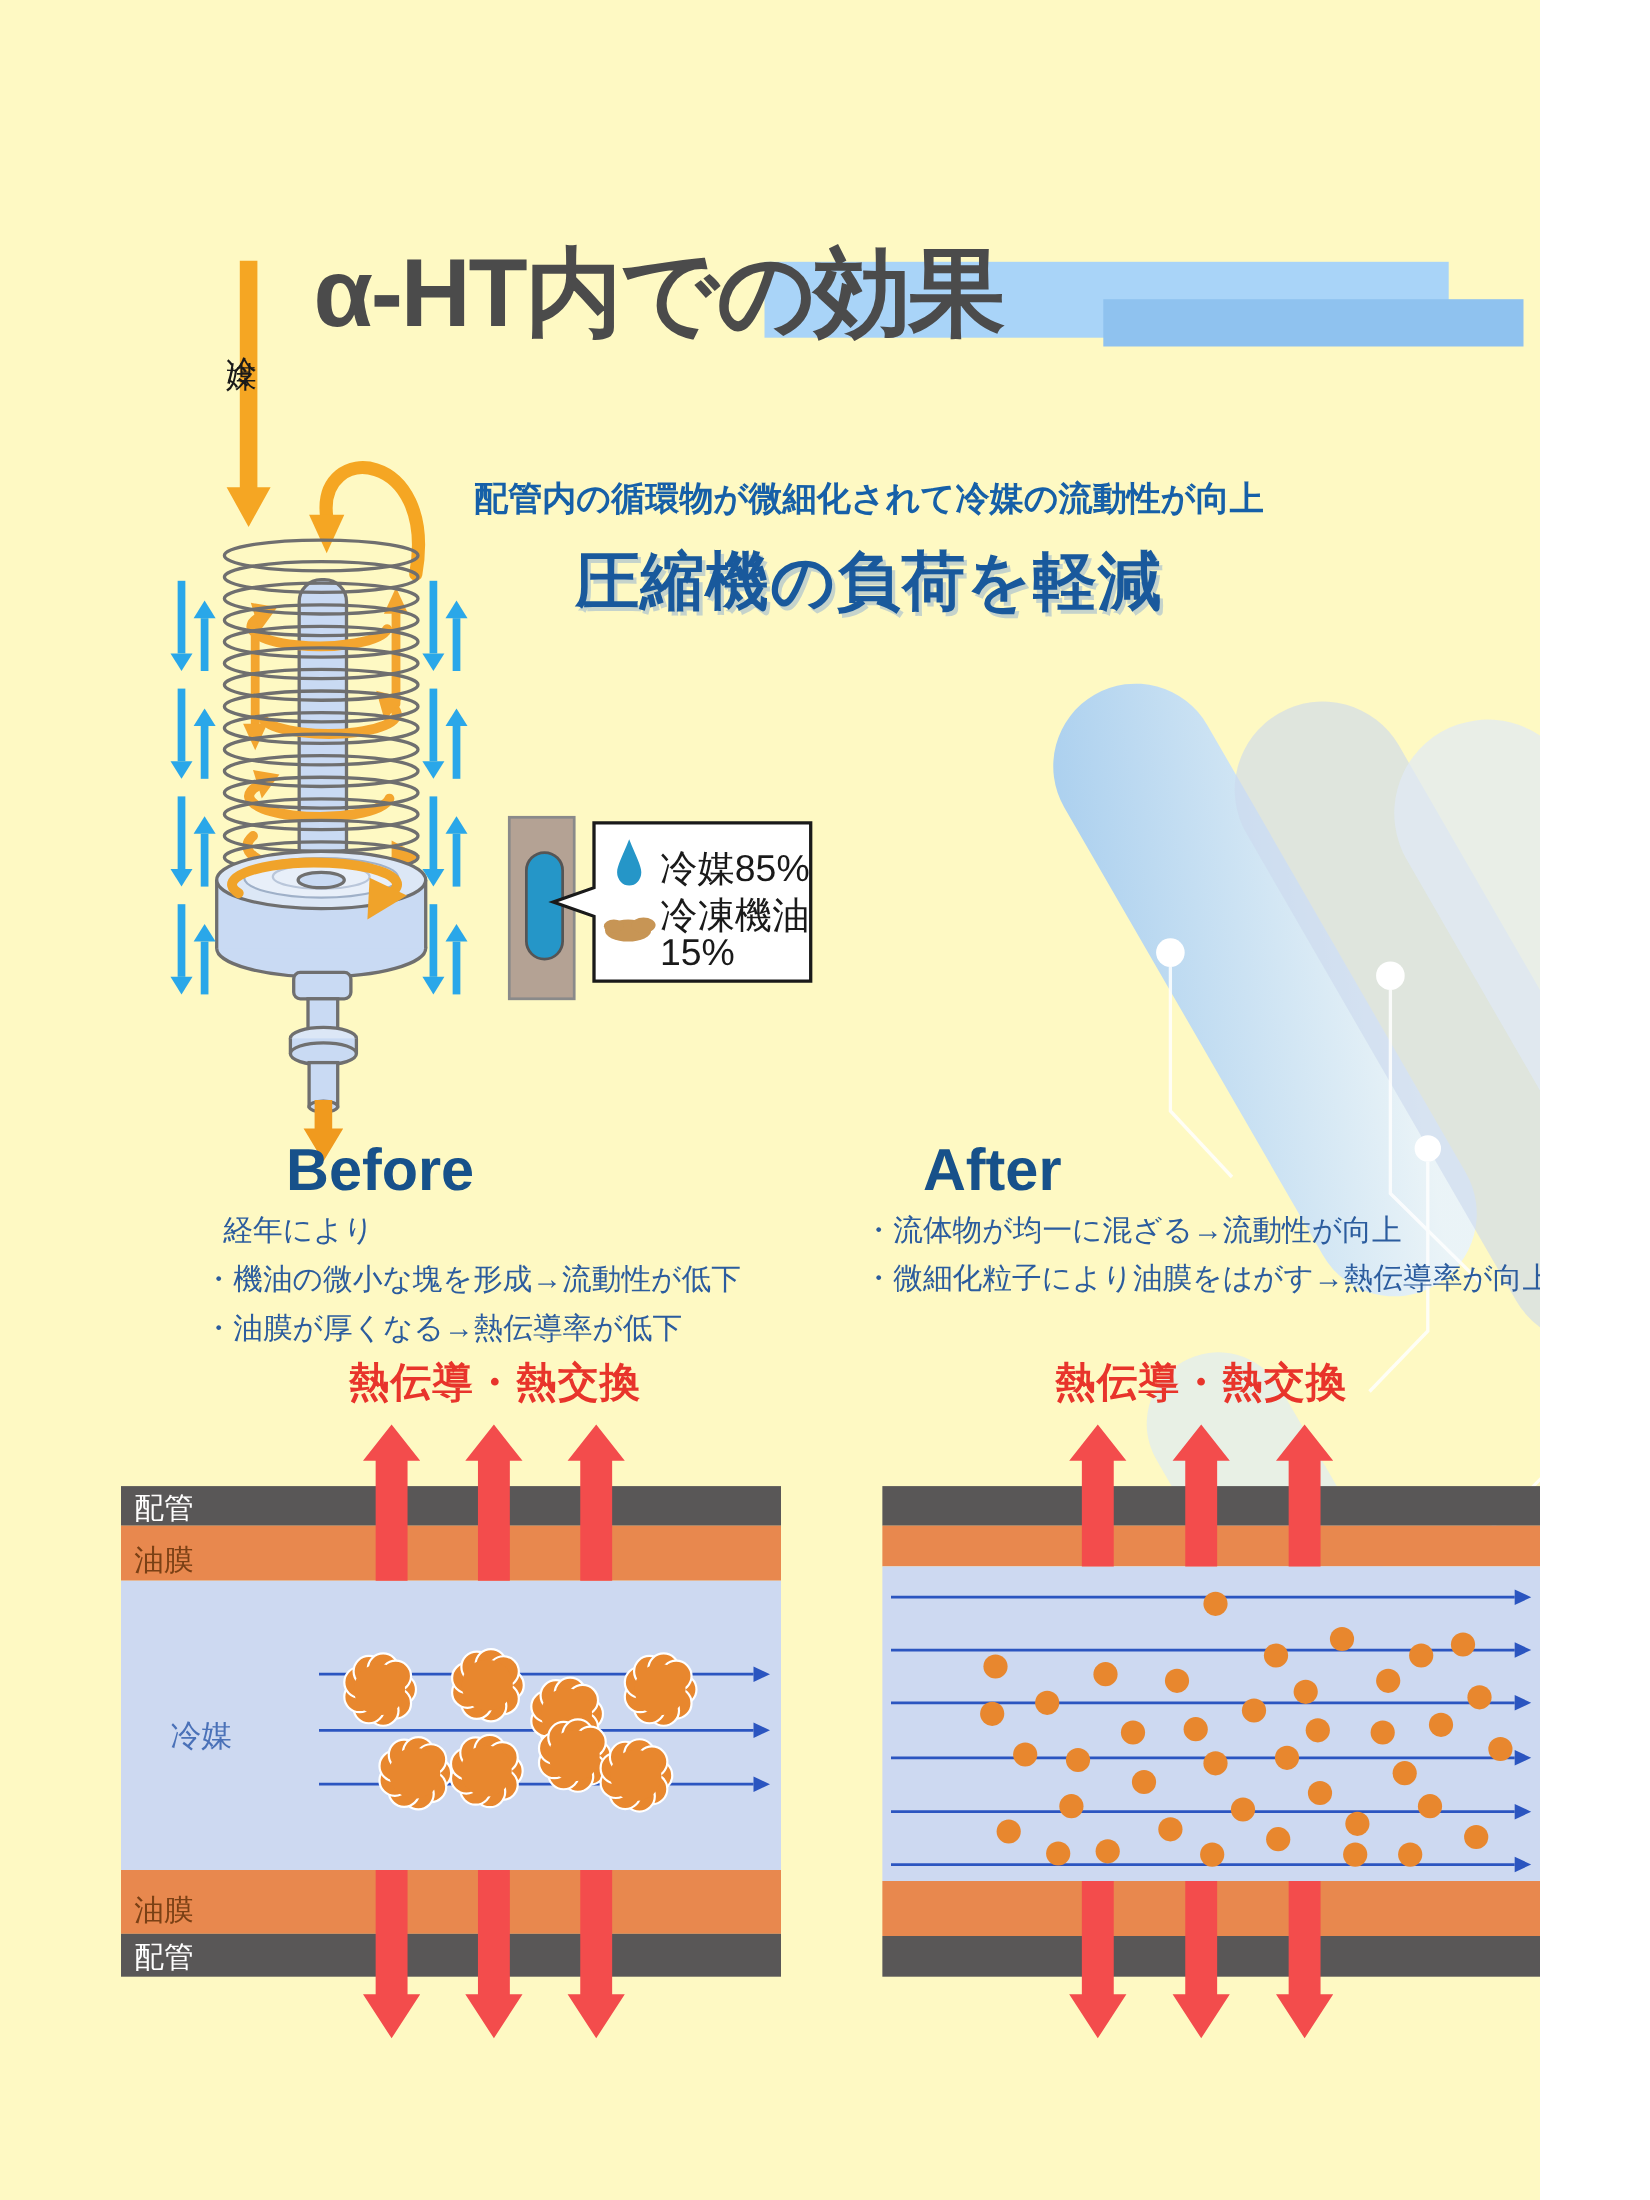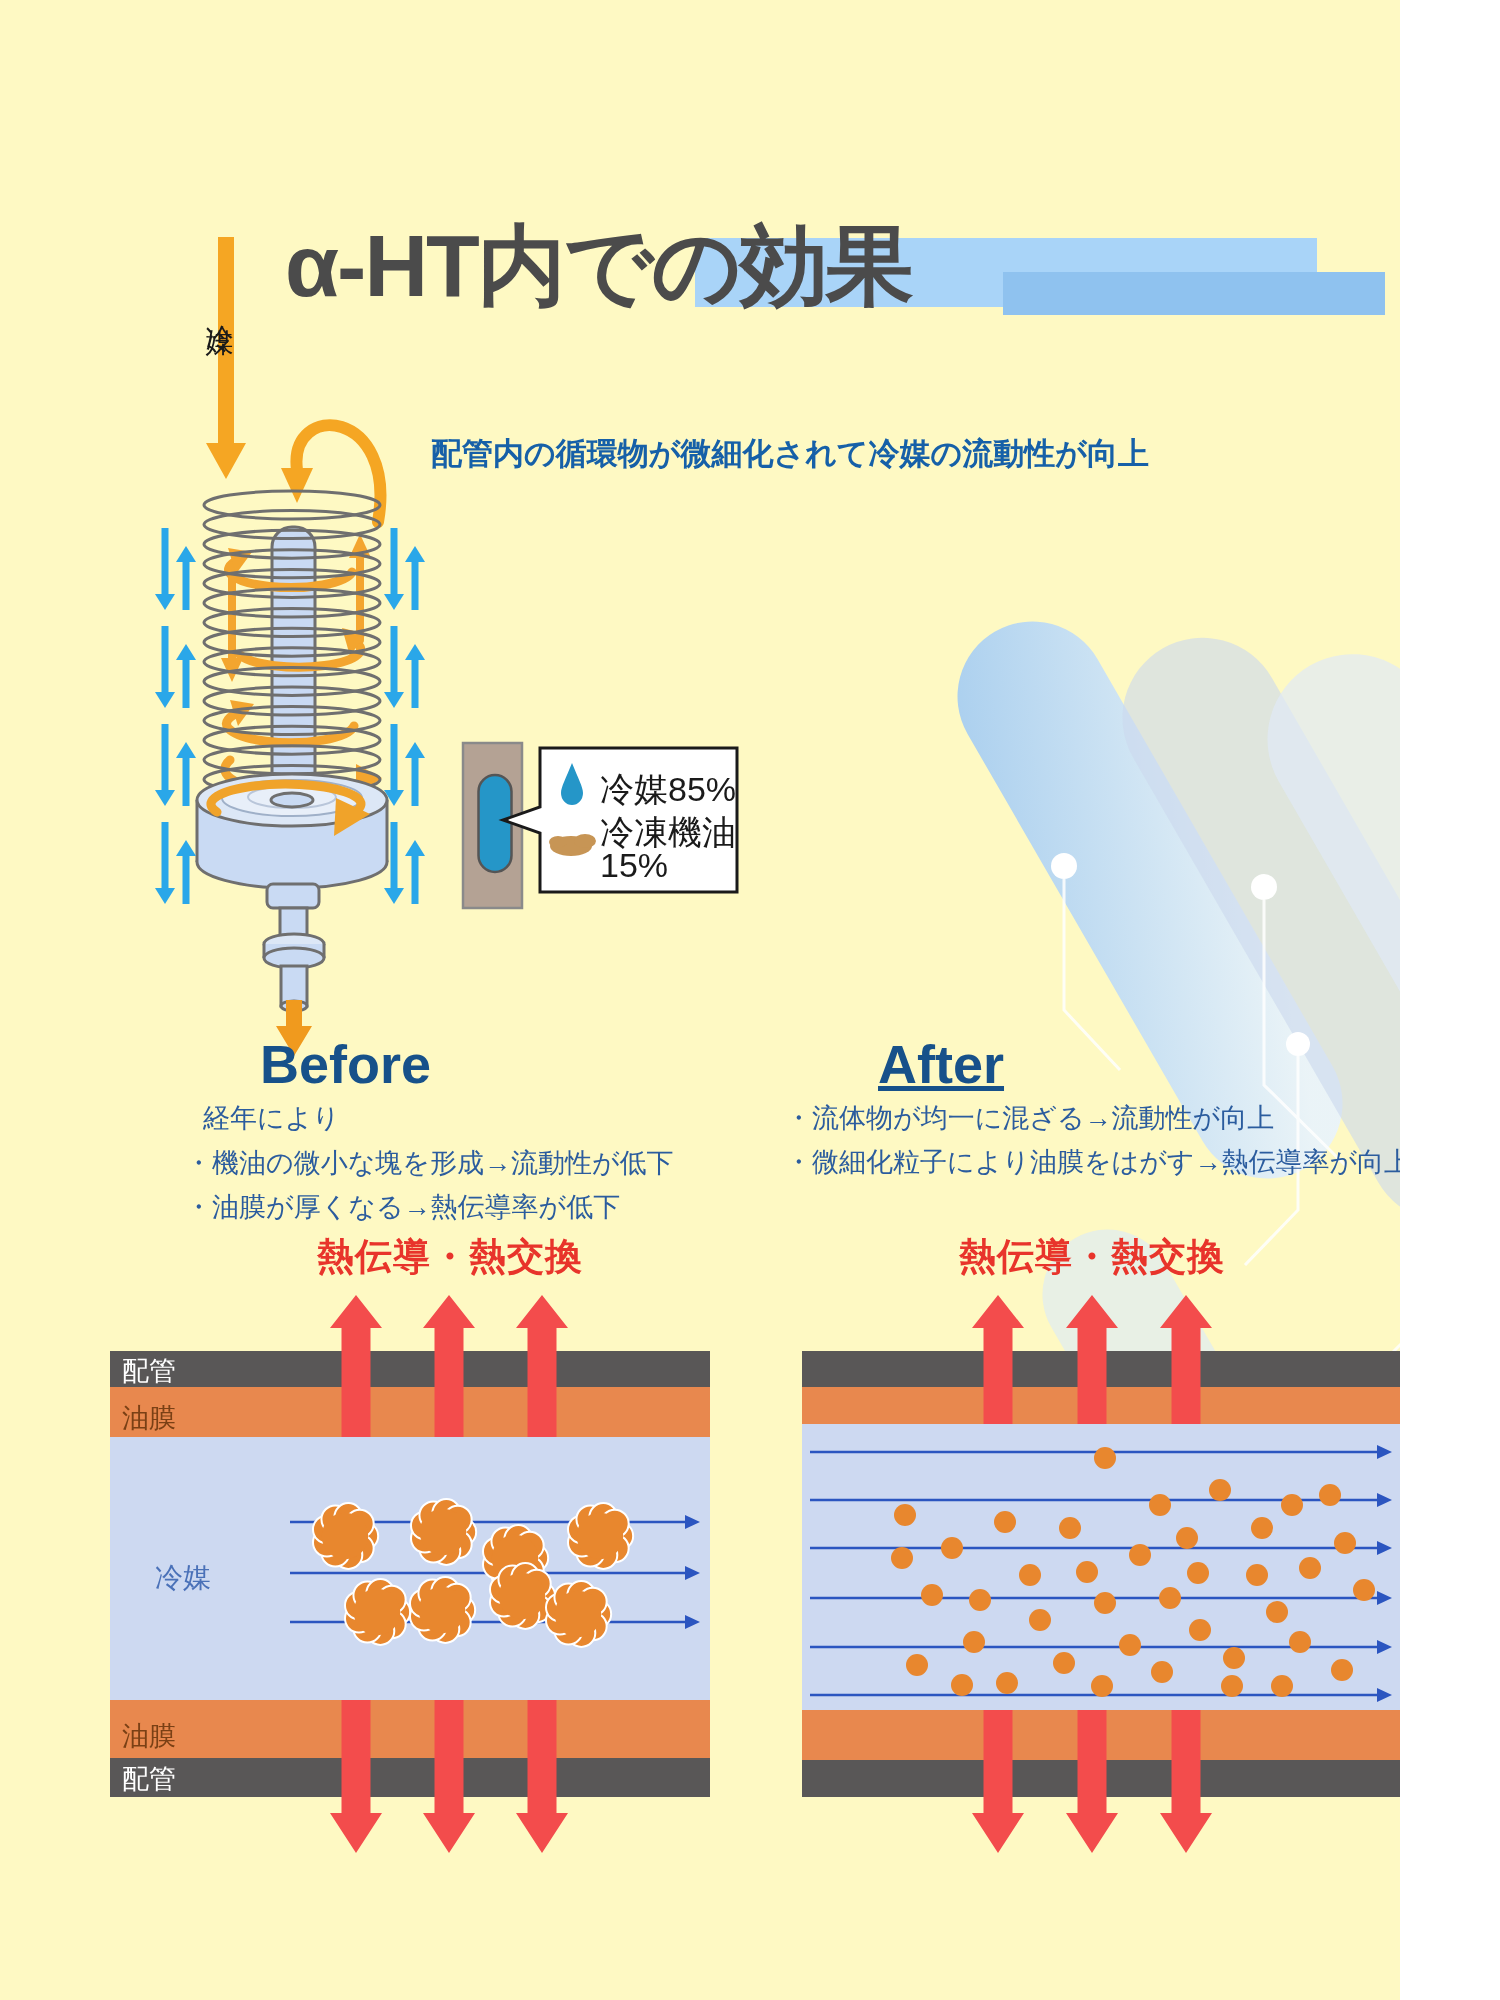--- a/index.html
+++ b/index.html
@@ -23,21 +23,21 @@
   
   .mix-wrap{left:400px;top:430px;width:780px;z-index:3;text-align:center;}
   .mix-line{font-size:31px;font-weight:bold;color:#1660a8;line-height:1.55;white-space:nowrap;}
   .mix-headline{margin-top:12px;font-size:58px;font-weight:900;color:#19599c;white-space:nowrap;
                 text-shadow:3px 4px 0 rgba(150,180,210,0.55);letter-spacing:1px;}
 
   #mini{left:455px;top:735px;width:300px;height:180px;z-index:3;}
 
   
   .col-heading{z-index:3;font-size:54px;font-weight:800;color:#17518a;text-align:left;width:390px;}
-  .bh{left:260px;top:1033px;} .ah{left:878px;top:1033px;text-decoration:underline;}
+  .bh{left:260px;top:1033px;} .ah{left:839px;top:1033px;}
   .col-body{z-index:3;font-size:27px;color:#2b5c9e;margin-left:37px;}
   .col-body .intro{margin:0 0 9px 18px;}
   .col-body p{margin:0 0 8px 0;white-space:nowrap;}
   .bb{left:148px;top:1100px;} .ab{left:748px;top:1100px;}
   .heat-label{z-index:3;font-size:37px;font-weight:bold;color:#e8342b;text-align:center;width:320px;
               letter-spacing:1px;white-space:nowrap;}
   .hl-left{left:290px;top:1232px;} .hl-right{left:932px;top:1232px;}
 
   #bg-decor{left:0;top:0;width:1500px;height:2000px;z-index:0;}
   #diag-before{left:110px;top:1290px;width:600px;height:700px;z-index:2;}
@@ -185,20 +185,21 @@
         <rect x="182.5" y="856" width="7" height="48" fill="#2aa7e9"></rect>
         <rect x="390.5" y="822" width="7" height="66" fill="#2aa7e9"></rect>
         <polygon points="384,888 404,888 394,904" fill="#2aa7e9"></polygon>
         <polygon points="415,840 405,856 425,856" fill="#2aa7e9"></polygon>
         <rect x="411.5" y="856" width="7" height="48" fill="#2aa7e9"></rect>
       </g>
   </svg>
 
   <div class="abs mix-wrap">
     <div class="mix-line">配管内の循環物が微細化されて冷媒の流動性が向上</div>
+    <div class="mix-headline">圧縮機の負荷を軽減</div>
   </div>
 
   <svg id="mini" viewBox="455 735 300 180">
     <rect x="463" y="743" width="59" height="165" fill="#b4a294" stroke="#8a8a8a" stroke-width="2.5"></rect>
     <rect x="478.5" y="775" width="33" height="97" rx="16.5" fill="#2596c8" stroke="#555555" stroke-width="2.5"></rect>
     <path d="M540 748 H737 V892 H540 V833 L503 820 L540 807 Z" fill="#ffffff" stroke="#1a1a1a" stroke-width="3"></path>
     <path fill="#2596c8" d="M572 763 C566 778 561 787 561 793 a11 12 0 0 0 22 0 c0 -6 -5 -15 -11 -30 z"></path>
     <g fill="#c79555">
       <ellipse cx="571" cy="846" rx="21" ry="10"></ellipse>
         <ellipse cx="585" cy="841" rx="11" ry="7"></ellipse>

